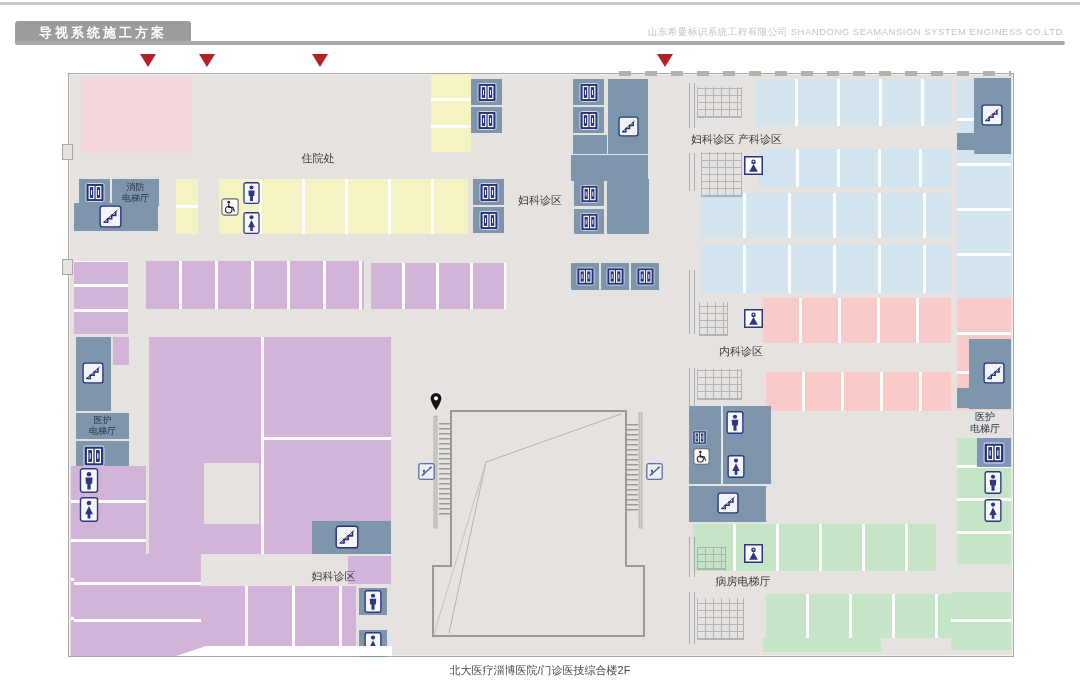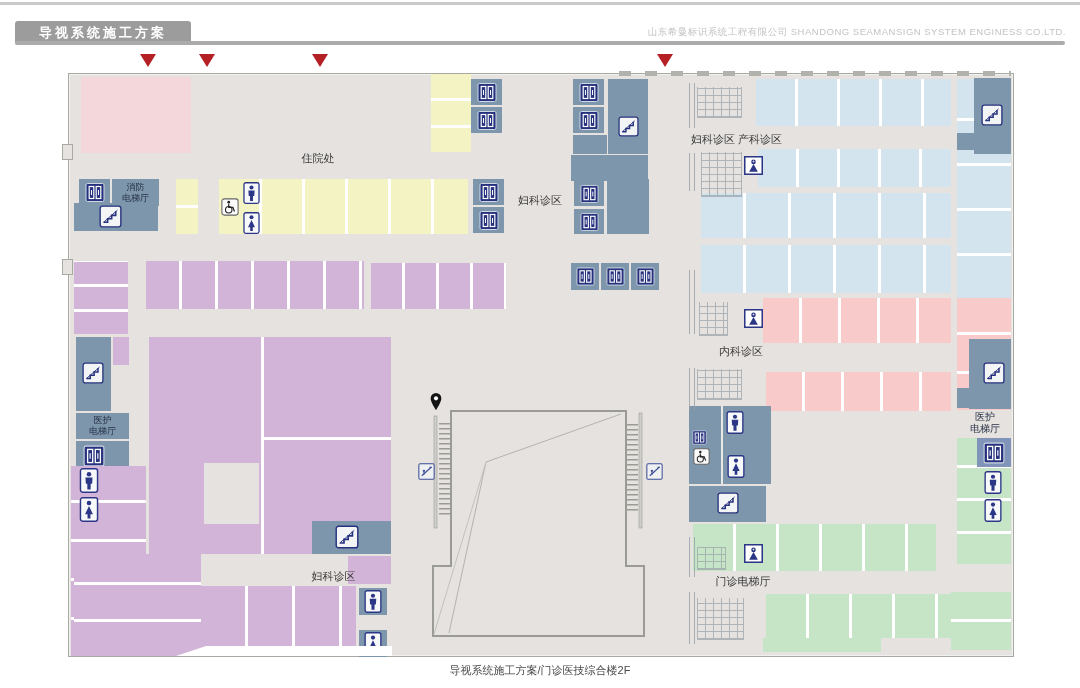--- a/index.html
+++ b/index.html
@@ -399,21 +399,21 @@
       <svg viewBox="0 0 20 20">
         <rect x="1" y="1" width="18" height="18" rx="2" fill="#f2f4f6" stroke="#27327e" stroke-width="1.2"></rect>
         <path d="M4 15h3.5v-3H11V9h3.5V5.5" fill="none" stroke="#27327e" stroke-width="1.4"></path>
         <path d="M4 15L16 4.5" stroke="#27327e" stroke-width="0.8"></path>
       </svg>
     </span>
 
   <div class="z green gv" style="--cw:40px;left:624px;top:450px;width:243px;height:47px"></div>
   <div class="z green gv" style="--cw:40px;left:697px;top:520px;width:185px;height:44px"></div>
   <div class="z green" style="left:694px;top:564px;width:118px;height:14px"></div>
-  <div class="z lbl" style="left:634px;top:501px;width:80px">门诊电梯厅</div>
+  <div class="z lbl" style="left:634px;top:501px;width:80px">病房电梯厅</div>
 
   <div class="z chairs" style="left:628px;top:13px;width:44px;height:30px"></div>
   <div class="z chairs" style="left:632px;top:78px;width:40px;height:44px"></div>
   <div class="z chairs" style="left:630px;top:228px;width:28px;height:33px"></div>
   <div class="z chairs" style="left:628px;top:295px;width:44px;height:30px"></div>
   <div class="z chairs" style="left:628px;top:473px;width:28px;height:22px"></div>
   <div class="z chairs" style="left:628px;top:524px;width:46px;height:41px"></div>
   <div class="z rail" style="left:620px;top:9px;height:45px"></div>
   <div class="z rail" style="left:620px;top:79px;height:38px"></div>
   <div class="z rail" style="left:620px;top:196px;height:64px"></div>
@@ -489,13 +489,13 @@
       <svg viewBox="0 0 18 24">
         <rect x="0.8" y="0.8" width="16.4" height="22.4" rx="2" fill="#f7f8fa" stroke="#2c3686" stroke-width="1.4"></rect>
         <circle cx="9" cy="5.8" r="2.2" fill="#2c3686"></circle>
         <path d="M9 8.6l3.8 8h-2.4v4h-2.8v-4H5.2z" fill="#2c3686"></path>
       </svg>
     </span>
   <div class="z green gh" style="--ch:28px;left:882px;top:518px;width:60px;height:58px"></div>
 
 </div>
 
-<div class="abs" id="caption">导视系统施工方案/门诊医技综合楼2F</div>
+<div class="abs" id="caption">北大医疗淄博医院/门诊医技综合楼2F</div>
 
 </body></html>

